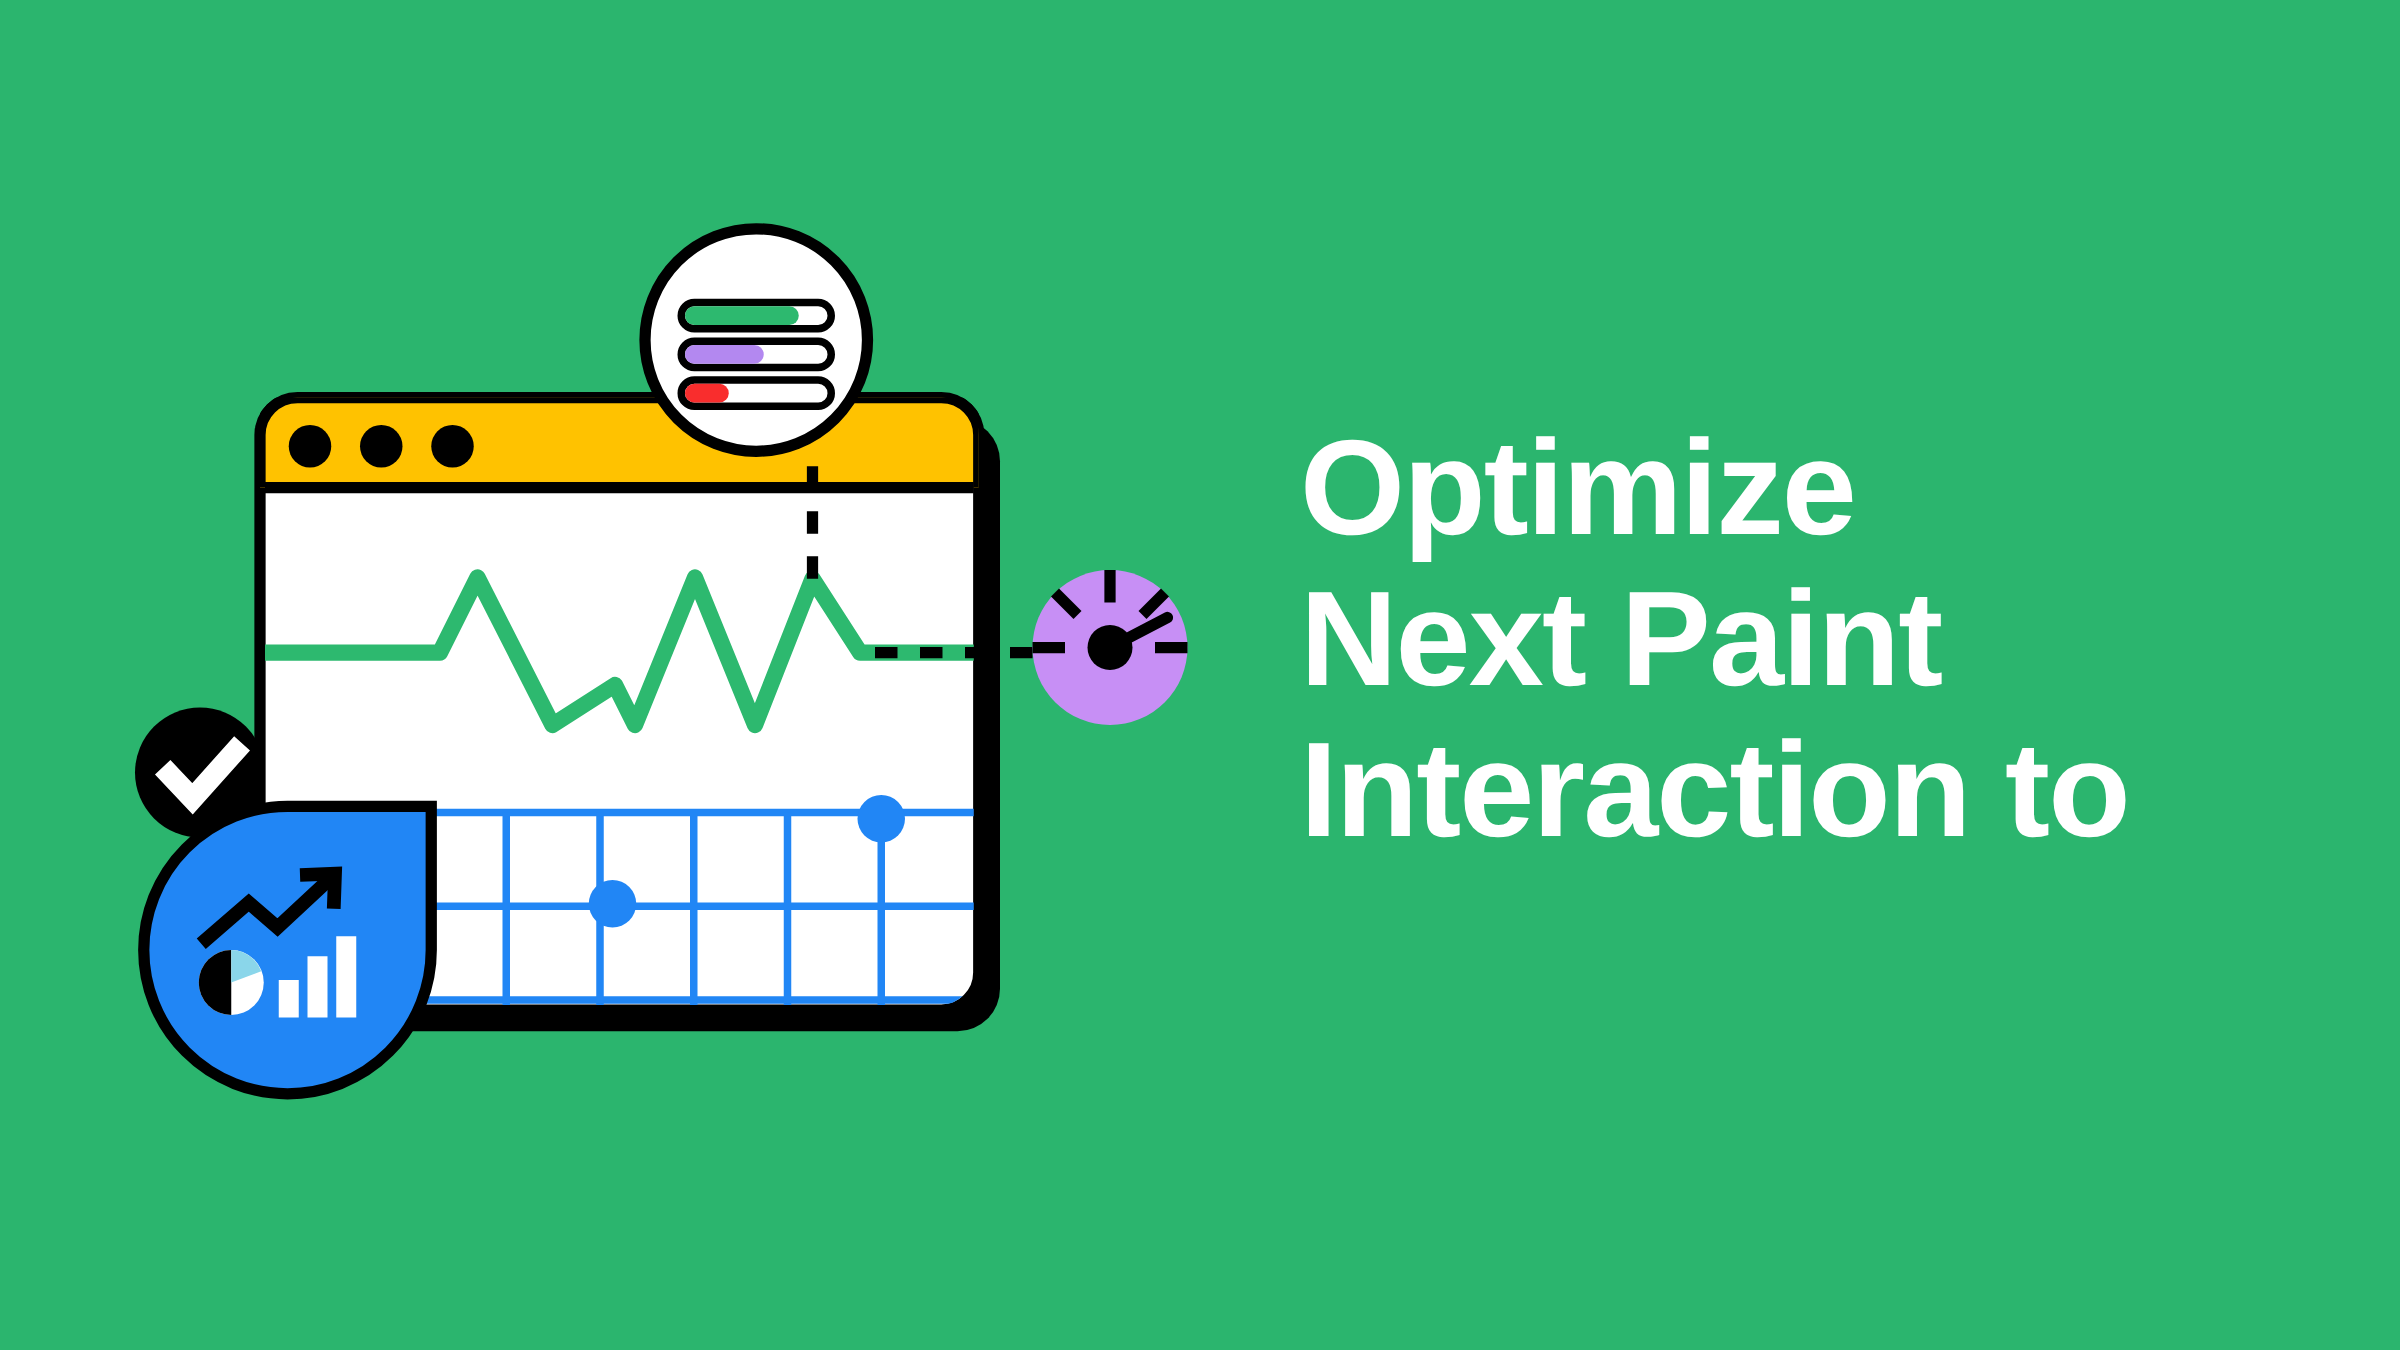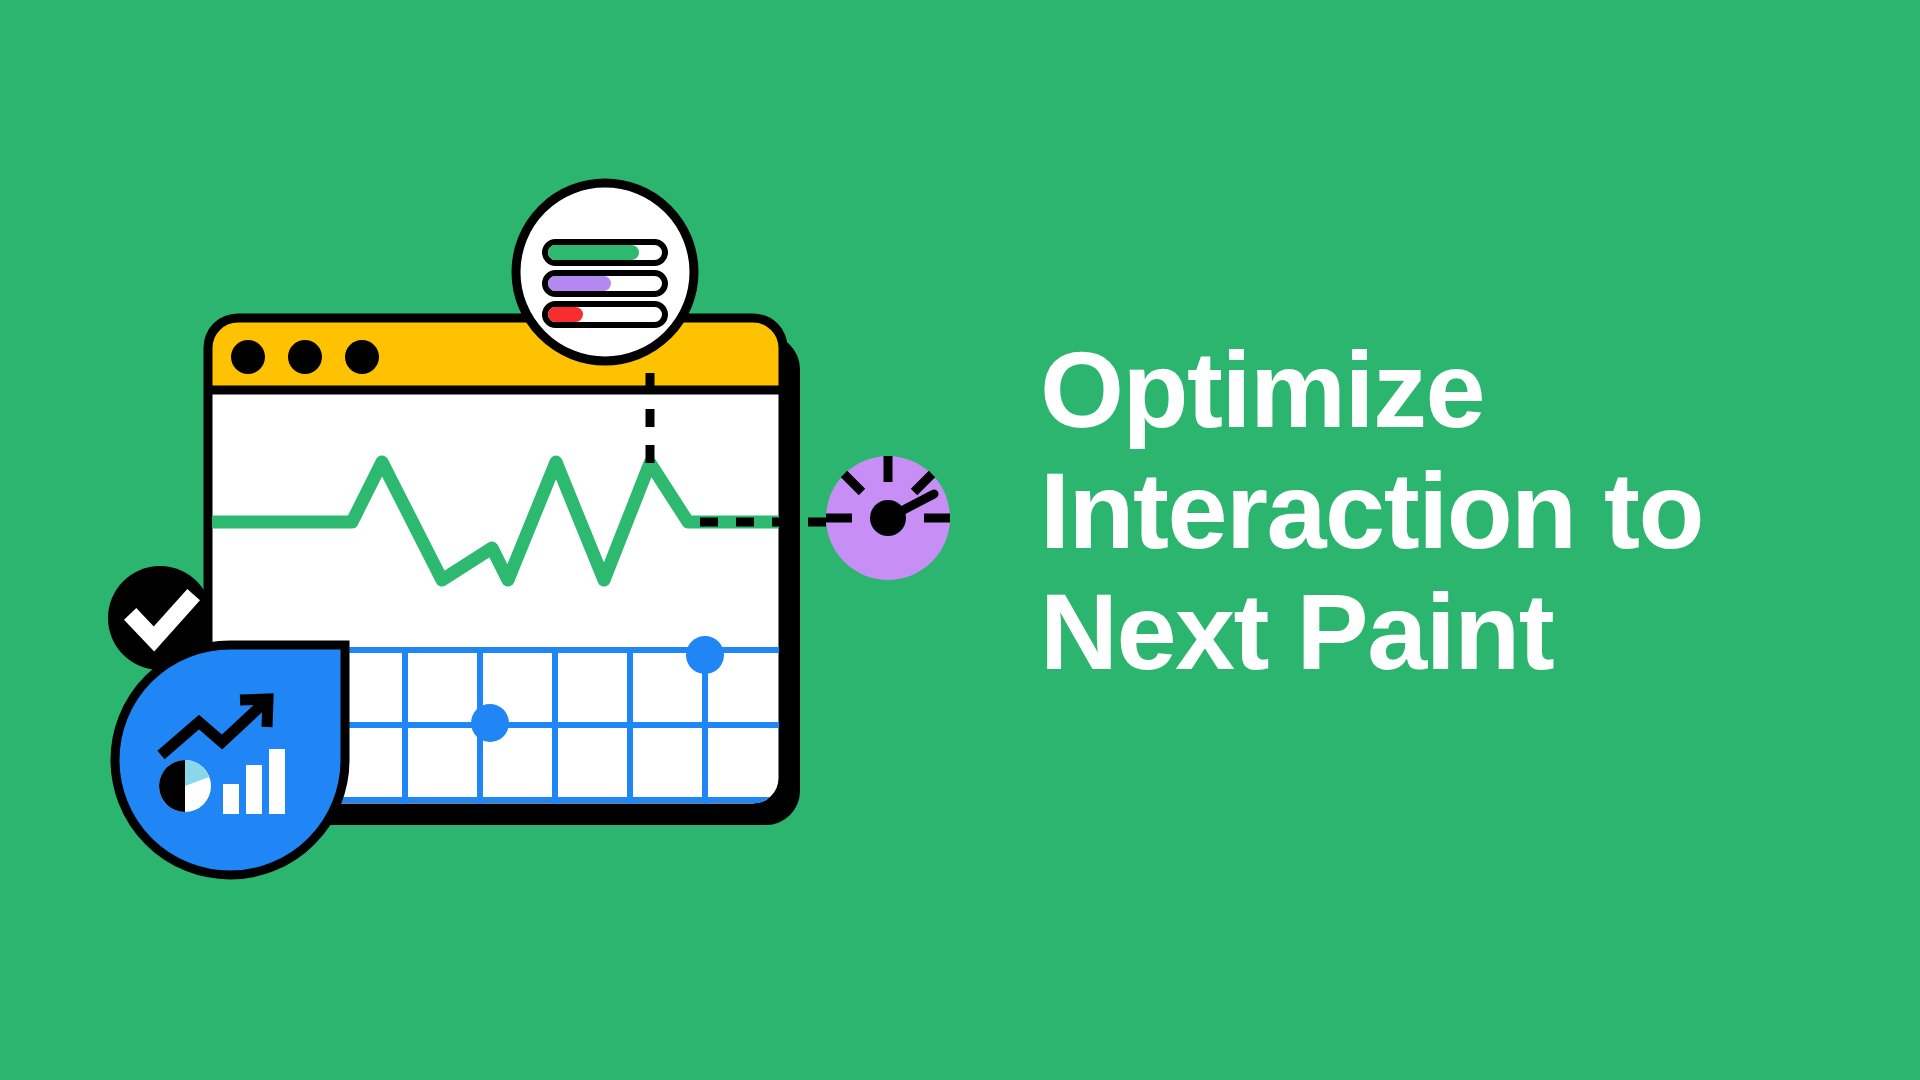--- a/index.html
+++ b/index.html
@@ -153,17 +153,17 @@
           <rect x="246" y="765" width="16" height="49" fill="#FFFFFF"></rect>
           <rect x="269" y="749" width="16" height="65" fill="#FFFFFF"></rect>
         </g>
       </g>
 
     </svg>
   </div>
 
   <div id="headline">
     <span class="hl-line">Optimize</span>
+    <span class="hl-line">Next Paint</span>
     <span class="hl-line">Interaction to</span>
-    <span class="hl-line">Next Paint</span>
   </div>
 
 </div>
 
 </body></html>

